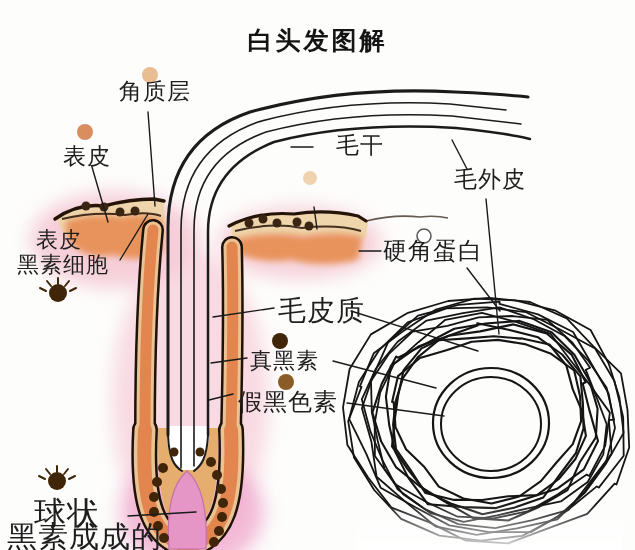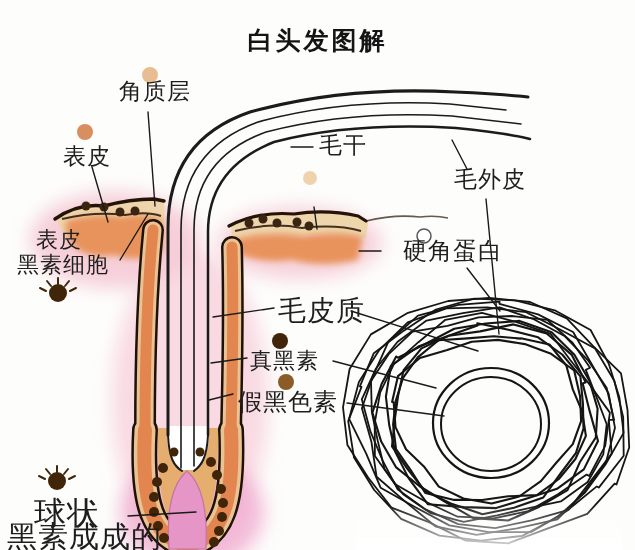--- a/index.html
+++ b/index.html
@@ -171,23 +171,23 @@
       <g>
         <circle cx="57" cy="481" r="9" fill="#402508"></circle>
         <path d="M57,472 L57,466 M50,474 L46,469 M64,474 L68,469 M45,479 L39,476 M69,479 L75,476" stroke="#402508" stroke-width="2" stroke-linecap="round"></path>
       </g>
     </g>
   </svg>
 
   <div class="title">白头发图解</div>
   <div class="lbl" style="left:119px;top:80px;font-size:23px">角质层</div>
   <div class="lbl" style="left:63px;top:145px;font-size:23px">表皮</div>
-  <div class="lbl" style="left:319px;top:134px;font-size:23px">毛干</div>
+  <div class="lbl" style="left:336px;top:134px;font-size:23px">毛干</div>
   <div class="lbl" style="left:454px;top:168px;font-size:23px">毛外皮</div>
   <div class="lbl" style="left:36px;top:229px;font-size:22px">表皮</div>
   <div class="lbl" style="left:17px;top:254px;font-size:22px">黑素细胞</div>
-  <div class="lbl" style="left:403px;top:239px;font-size:24px">硬角蛋白</div>
+  <div class="lbl" style="left:383px;top:239px;font-size:24px">硬角蛋白</div>
   <div class="lbl" style="left:278px;top:297px;font-size:28px">毛皮质</div>
   <div class="lbl" style="left:238px;top:390px;font-size:24px">假黑色素</div>
   <div class="lbl" style="left:250px;top:350px;font-size:22px">真黑素</div>
   <div class="lbl" style="left:34px;top:497px;font-size:32px">球状</div>
   <div class="lbl" style="left:7px;top:522px;font-size:30px">黑素成成的</div>
 </div>
 
 </body></html>

